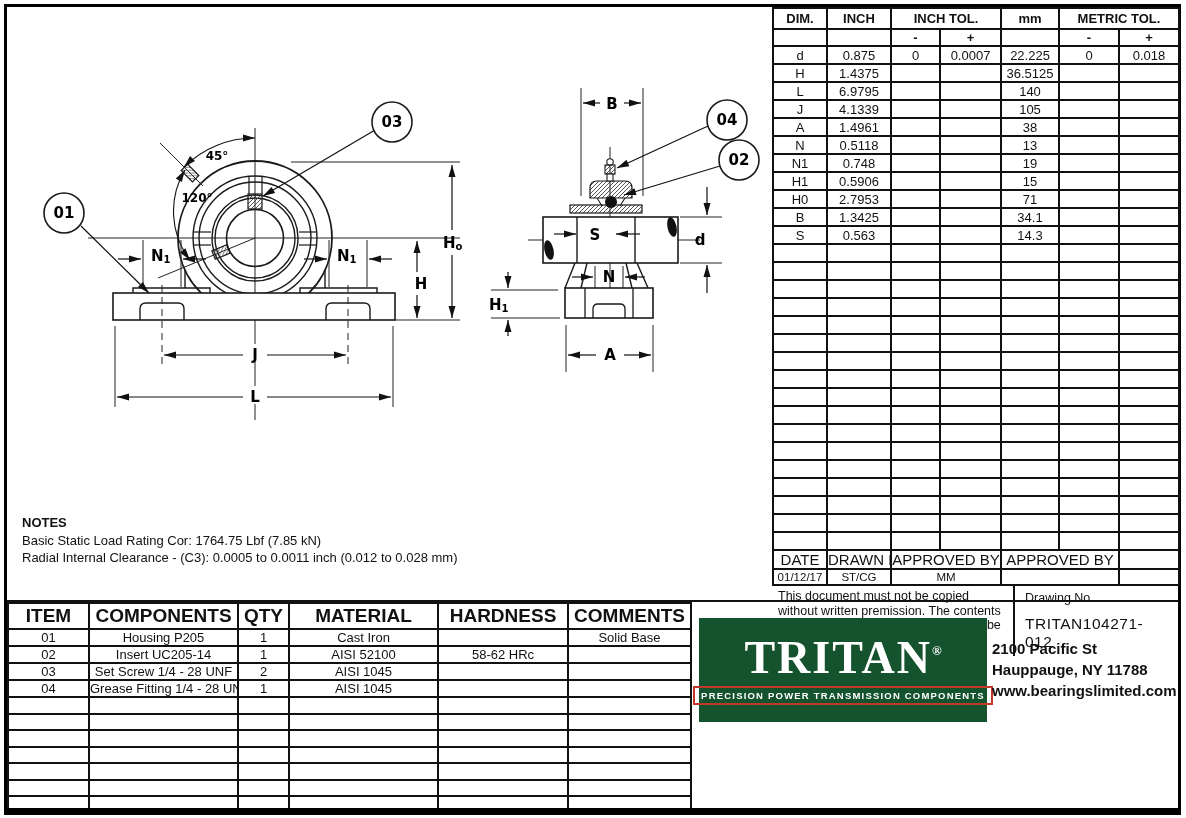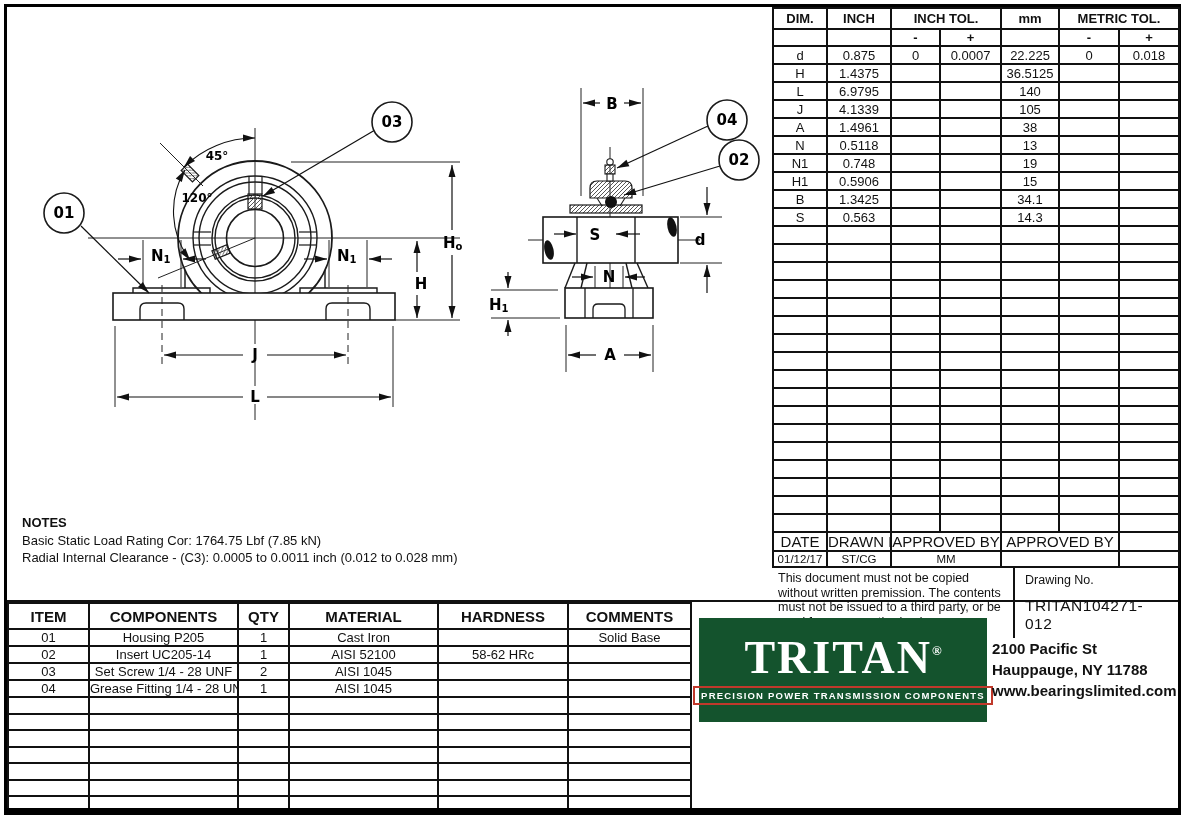--- a/index.html
+++ b/index.html
@@ -25,21 +25,21 @@
   #notice-row{flex:1;display:flex;border-top:0;}
   #notice-cell{width:229px;border-right:2px solid #111;padding:3px 6px;
     font-size:12.5px;line-height:14.5px;text-align:left;}
   #drawingno-cell{flex:1;padding:5px 10px;text-align:left;}
   #drawingno-label{font-size:12.5px;}
   #drawingno-value{font-size:15.5px;margin-top:10px;letter-spacing:.5px;}
   
   #bottom-region{position:absolute;left:0;right:0;top:593px;bottom:0;
     border-top:2px solid #111;display:flex;}
   #components-wrap{width:683px;border-right:2px solid #111;overflow:hidden;}
-  #components th{font-size:15px;font-weight:bold;height:24px;}
+  #components th{font-size:19px;font-weight:bold;height:24px;}
   #components td{font-size:13px;height:14.5px;}
   #brand-region{position:relative;flex:1;}
   #logo-box{position:absolute;left:7px;top:16px;width:288px;height:104px;
     display:flex;flex-direction:column;align-items:center;justify-content:center;}
   #logo-word{font-family:"Liberation Serif",serif;font-weight:bold;color:#fff;
     font-size:46px;line-height:1;letter-spacing:2px;white-space:nowrap;}
   #logo-word sup{font-size:13px;vertical-align:18px;letter-spacing:0;}
   #logo-tagline{margin-top:5px;border:2px solid #c0392b;color:#fff;
     font-size:9.5px;font-weight:bold;letter-spacing:1.2px;padding:2px 6px;
     white-space:nowrap;}
@@ -364,20 +364,29 @@
           <tr>
             <td>H1</td>
             <td>0.5906</td>
             <td></td>
             <td></td>
             <td>15</td>
             <td></td>
             <td></td>
           </tr>
           <tr>
+            <td>H0</td>
+            <td>2.7953</td>
+            <td></td>
+            <td></td>
+            <td>71</td>
+            <td></td>
+            <td></td>
+          </tr>
+          <tr>
             <td>B</td>
             <td>1.3425</td>
             <td></td>
             <td></td>
             <td>34.1</td>
             <td></td>
             <td></td>
           </tr>
           <tr>
             <td>S</td>

